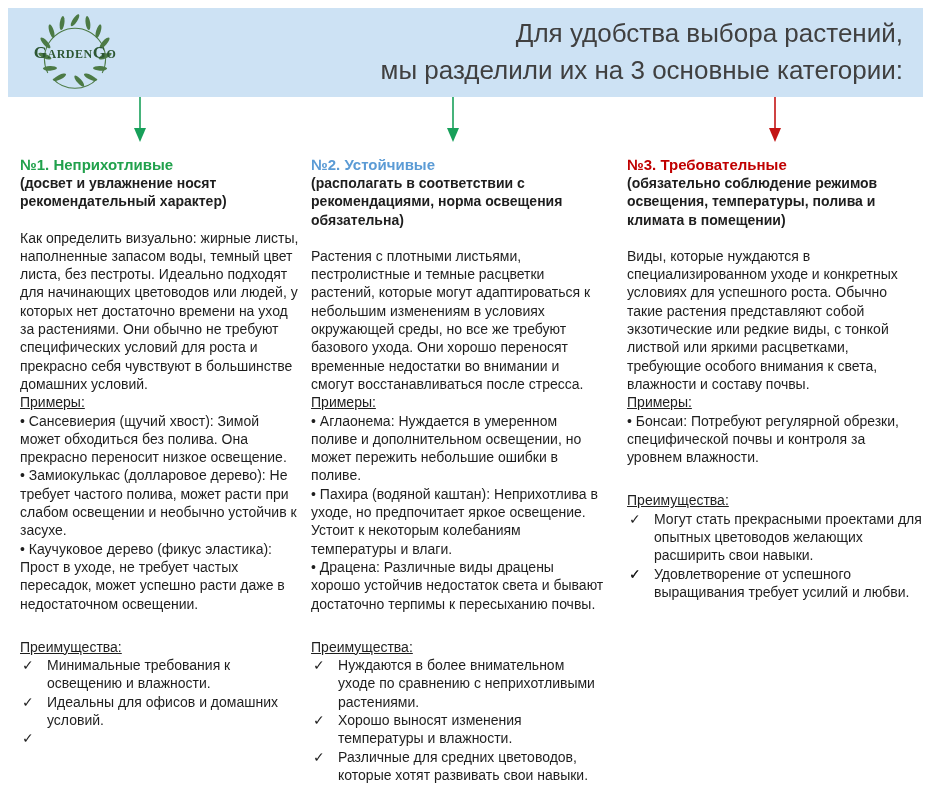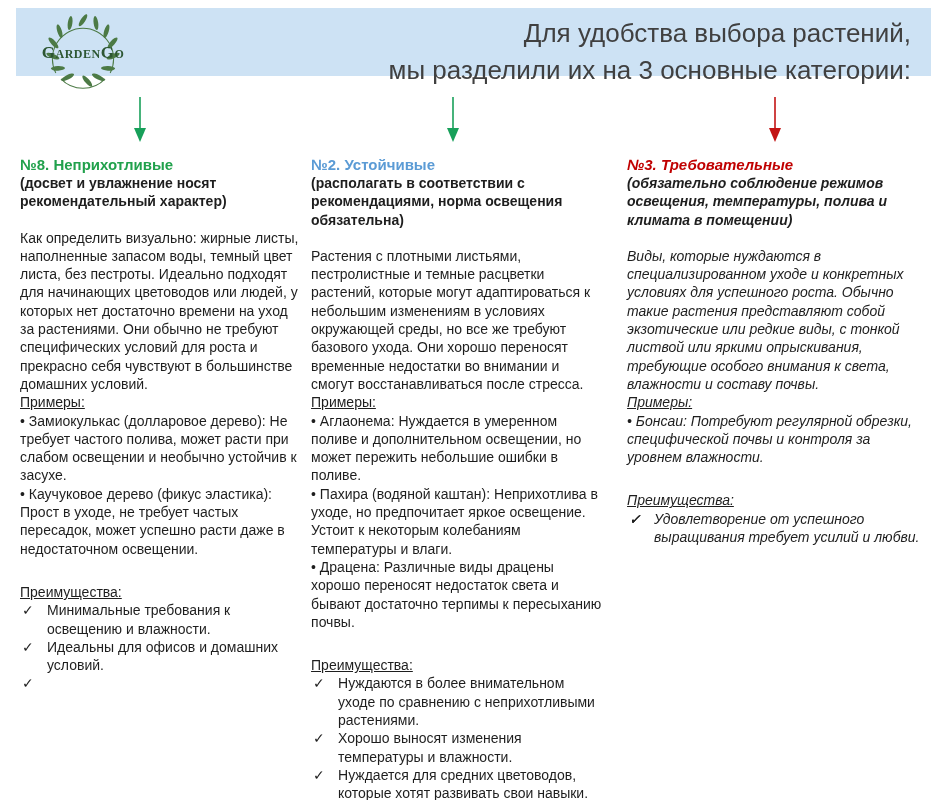--- a/index.html
+++ b/index.html
@@ -6,21 +6,21 @@
   body{
     width:933px;height:800px;
     background:#ffffff;
     font-family:"Liberation Sans",sans-serif;
     color:#1e1e1e;
     position:relative;
     overflow:hidden;
   }
   
   .banner{
-    position:absolute;left:16px;top:8px;width:915px;height:68px;
+    position:absolute;left:8px;top:8px;width:915px;height:89px;
     background:#cde2f4;
   }
   .logo{
     position:absolute;left:16px;top:2px;width:102px;height:85px;
   }
   .logo svg{width:100%;height:100%;display:block;}
   .logo-text{
     position:absolute;top:50%;left:50%;transform:translate(-50%,-50%);
     font-family:"Liberation Serif",serif;
     font-variant:small-caps;font-weight:bold;
@@ -37,21 +37,21 @@
   .arrow{position:absolute;top:0;width:14px;height:46px;}
   .arrow-1{left:133px;} .arrow-2{left:446px;} .arrow-3{left:768px;}
   
   .columns{
     position:absolute;top:155px;left:20px;width:903px;
     display:flex;align-items:flex-start;
   }
   .col{font-size:14px;line-height:18.3px;}
   .col-1{width:285px;}
   .col-2{width:295px;margin-left:8px;}
-  .col-3{width:298px;margin-left:23px;font-style:italic;}
+  .col-3{width:298px;margin-left:23px;}
   .col-title{font-size:15px;font-weight:bold;margin:0;line-height:19px;}
   .c1{color:#21a14c}.c2{color:#5b9bd5}.c3{color:#c00000}
   .subtitle{font-weight:bold;margin:0 0 18px 0;}
   .desc{margin:0;}
   .sec-label{text-decoration:underline;margin:0;}
   .ex{margin:0;}
   .adv-gap{margin-top:25px;}
   .adv{position:relative;padding-left:27px;margin:0;}
   .adv .check{position:absolute;left:2px;top:0;}
 </style>
@@ -129,63 +129,64 @@
   </svg>
   <svg class="arrow arrow-3" viewBox="0 0 14 46" aria-hidden="true">
     <line x1="7" y1="0" x2="7" y2="33" stroke-width="1.6" stroke="#c31414"></line>
     <polygon points="1,31 13,31 7,45" fill="#c31414"></polygon>
   </svg>
 </div>
 
 <main class="columns">
 
   <section class="col col-1">
-    <h2 class="col-title c1">№8. Неприхотливые</h2>
+    <h2 class="col-title c1">№1. Неприхотливые</h2>
     <p class="subtitle">(досвет и увлажнение носят рекомендательный характер)</p>
     <p class="desc">Как определить визуально: жирные листы, наполненные запасом воды, темный цвет листа, без пестроты. Идеально подходят для начинающих цветоводов или людей, у которых нет достаточно времени на уход за растениями. Они обычно не требуют специфических условий для роста и прекрасно себя чувствуют в большинстве домашних условий.</p>
     <p class="sec-label">Примеры:</p>
     <div>
+      <p class="ex"><span>• </span><span>Сансевиерия (щучий хвост): Зимой может обходиться без полива. Она прекрасно переносит низкое освещение.</span></p>
       <p class="ex"><span>• </span><span>Замиокулькас (долларовое дерево): Не требует частого полива, может расти при слабом освещении и необычно устойчив к засухе.</span></p>
       <p class="ex"><span>• </span><span>Каучуковое дерево (фикус эластика): Прост в уходе, не требует частых пересадок, может успешно расти даже в недостаточном освещении.</span></p>
     </div>
     <p class="sec-label adv-gap">Преимущества:</p>
     <div>
       <p class="adv"><span class="check">✓</span><span>Минимальные требования к освещению и влажности.</span></p>
       <p class="adv"><span class="check">✓</span><span>Идеальны для офисов и домашних условий.</span></p>
       <p class="adv"><span class="check">✓</span></p>
     </div>
   </section>
 
   <section class="col col-2">
     <h2 class="col-title c2">№2. Устойчивые</h2>
     <p class="subtitle">(располагать в соответствии с рекомендациями, норма освещения обязательна)</p>
     <p class="desc">Растения с плотными листьями, пестролистные и темные расцветки растений, которые могут адаптироваться к небольшим изменениям в условиях окружающей среды, но все же требуют базового ухода. Они хорошо переносят временные недостатки во внимании и смогут восстанавливаться после стресса.</p>
     <p class="sec-label">Примеры:</p>
     <div>
       <p class="ex"><span>• </span><span>Аглаонема: Нуждается в умеренном поливе и дополнительном освещении, но может пережить небольшие ошибки в поливе.</span></p>
       <p class="ex"><span>• </span><span>Пахира (водяной каштан): Неприхотлива в уходе, но предпочитает яркое освещение. Устоит к некоторым колебаниям температуры и влаги.</span></p>
-      <p class="ex"><span>• </span><span>Драцена: Различные виды драцены хорошо переносят недостаток света и бывают достаточно терпимы к пересыханию почвы.</span></p>
+      <p class="ex"><span>• </span><span>Драцена: Различные виды драцены хорошо устойчив недостаток света и бывают достаточно терпимы к пересыханию почвы.</span></p>
     </div>
     <p class="sec-label adv-gap">Преимущества:</p>
     <div>
       <p class="adv"><span class="check">✓</span><span>Нуждаются в более внимательном уходе по сравнению с неприхотливыми растениями.</span></p>
       <p class="adv"><span class="check">✓</span><span>Хорошо выносят изменения температуры и влажности.</span></p>
-      <p class="adv"><span class="check">✓</span><span>Нуждается для средних цветоводов, которые хотят развивать свои навыки.</span></p>
+      <p class="adv"><span class="check">✓</span><span>Различные для средних цветоводов, которые хотят развивать свои навыки.</span></p>
     </div>
   </section>
 
   <section class="col col-3">
     <h2 class="col-title c3">№3. Требовательные</h2>
     <p class="subtitle">(обязательно соблюдение режимов освещения, температуры, полива и климата в помещении)</p>
-    <p class="desc">Виды, которые нуждаются в специализированном уходе и конкретных условиях для успешного роста. Обычно такие растения представляют собой экзотические или редкие виды, с тонкой листвой или яркими опрыскивания, требующие особого внимания к света, влажности и составу почвы.</p>
+    <p class="desc">Виды, которые нуждаются в специализированном уходе и конкретных условиях для успешного роста. Обычно такие растения представляют собой экзотические или редкие виды, с тонкой листвой или яркими расцветками, требующие особого внимания к света, влажности и составу почвы.</p>
     <p class="sec-label">Примеры:</p>
     <div>
       <p class="ex"><span>• </span><span>Бонсаи: Потребуют регулярной обрезки, специфической почвы и контроля за уровнем влажности.</span></p>
     </div>
     <p class="sec-label adv-gap">Преимущества:</p>
     <div>
-      <p class="adv"><span class="check">✓</span></p>
+      <p class="adv"><span class="check">✓</span><span>Могут стать прекрасными проектами для опытных цветоводов желающих расширить свои навыки.</span></p>
       <p class="adv"><span class="check">✓</span></p>
       <p class="adv"><span class="check">✓</span><span>Удовлетворение от успешного выращивания требует усилий и любви.</span></p>
     </div>
   </section>
 
 </main>
 
 </body></html>

